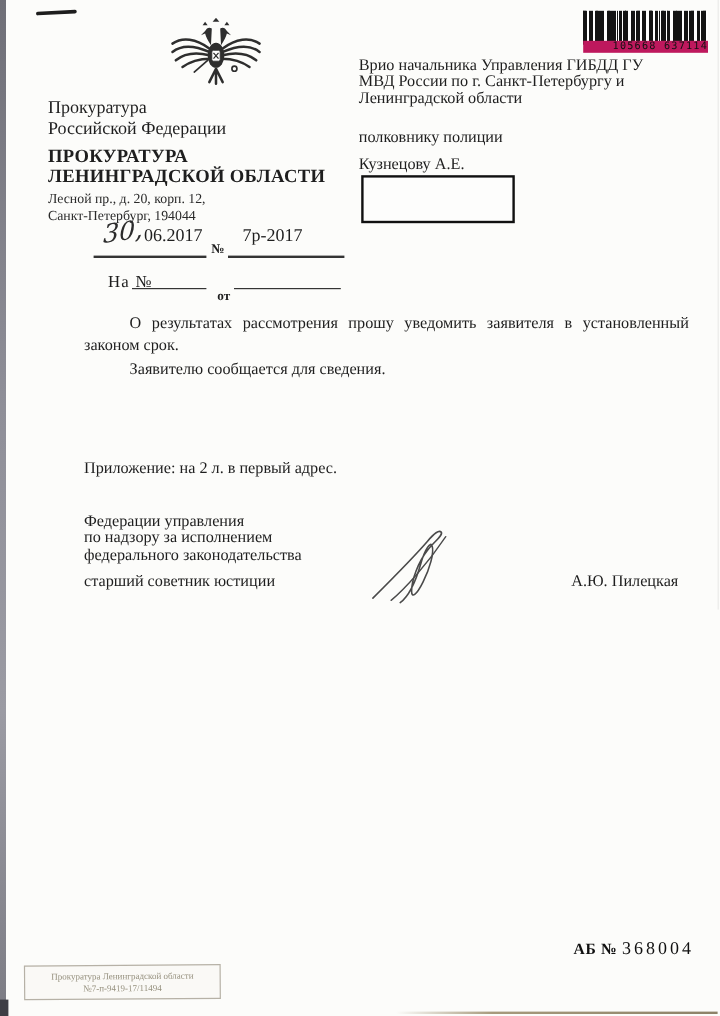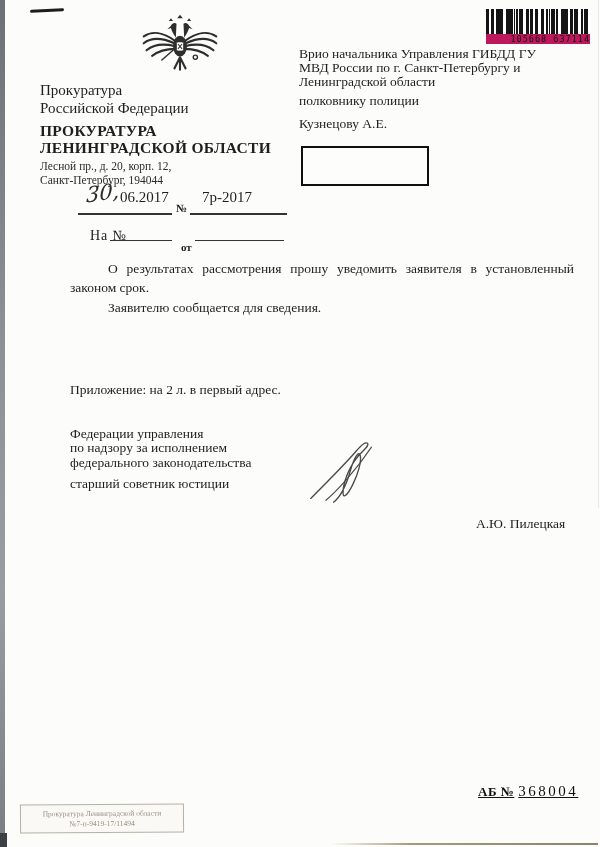--- a/index.html
+++ b/index.html
@@ -30,21 +30,21 @@
   .bars{width:100%;height:28px;
     background:
       repeating-linear-gradient(90deg,#141414 0 2px,transparent 2px 5px),
       repeating-linear-gradient(90deg,#141414 0 1px,transparent 1px 7px),
       repeating-linear-gradient(90deg,#141414 0 3px,transparent 3px 11px);
     background-color:#fff;}
   .barcode-digits{width:100%;text-align:right;font-family:"DejaVu Sans Mono",monospace;
     font-size:8.5px;letter-spacing:1px;color:#111;background:#be185d;margin-top:-3px;}
   
   .recipient{position:absolute;left:299px;top:47px;width:292px;font-size:13.5px;line-height:13.8px;}
-  .recipient-rank{margin-top:6px;}
+  .recipient-rank{margin-top:19px;}
   .recipient-name{margin-top:9px;}
   .redact-box{position:absolute;left:301px;top:146px;width:124px;height:36px;
     border:2px solid #101010;background:#fdfdfc;}
   
   .hand-day{position:absolute;left:86px;top:181px;font-family:"DejaVu Serif",serif;
     font-style:italic;font-size:21px;color:#2c2c2c;transform:rotate(-8deg) skewX(-10deg);}
   .ref-date{position:absolute;left:120px;top:189px;font-size:15px;}
   .ref-no-sign{position:absolute;left:176px;top:202px;font-size:11px;font-weight:bold;}
   .ref-number{position:absolute;left:202px;top:189px;font-size:15px;}
   .u-line{position:absolute;height:1.5px;background:#343434;}
@@ -58,23 +58,23 @@
   .body-text{position:absolute;left:70px;top:259px;width:504px;font-size:13.5px;
     line-height:19.3px;text-align:justify;}
   .body-text p{margin:0;text-indent:38px;}
   .inline-redact{display:inline-block;width:108px;height:15px;border:2px solid #141414;
     vertical-align:-4px;margin-left:5px;background:#fdfdfc;}
   .attachment{position:absolute;left:70px;top:382px;font-size:13.5px;}
   
   .sig-title{position:absolute;left:70px;top:427px;font-size:13.5px;line-height:14.4px;}
   .sig-rank{position:absolute;left:70px;top:476px;font-size:13.5px;}
   .sig-script{position:absolute;left:303px;top:432px;}
-  .sig-name{position:absolute;left:476px;top:476px;font-size:13.5px;margin-top:40px;}
+  .sig-name{position:absolute;left:476px;top:476px;font-size:13.5px;}
   
-  .series{position:absolute;left:478px;top:782px;white-space:nowrap;color:#101010;text-decoration:underline;}
+  .series{position:absolute;left:478px;top:782px;white-space:nowrap;color:#101010;}
   .series-prefix{font-size:13px;font-weight:bold;letter-spacing:0.5px;}
   .series-digits{font-size:15px;letter-spacing:2.5px;margin-left:4px;}
   .stamp{position:absolute;left:20px;top:804px;width:164px;height:29px;
     border:1px solid #b6b1a6;background:rgba(250,249,245,0.92);
     text-align:center;color:#96917f;font-size:7.5px;line-height:10px;
     padding-top:4px;box-sizing:border-box;transform:rotate(-0.4deg);}
 </style>
 </head>
 <body>
 

